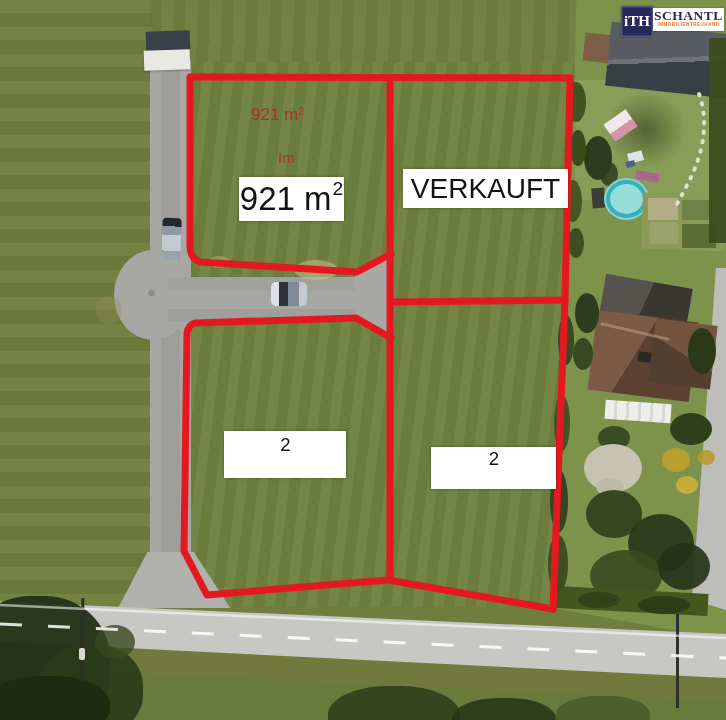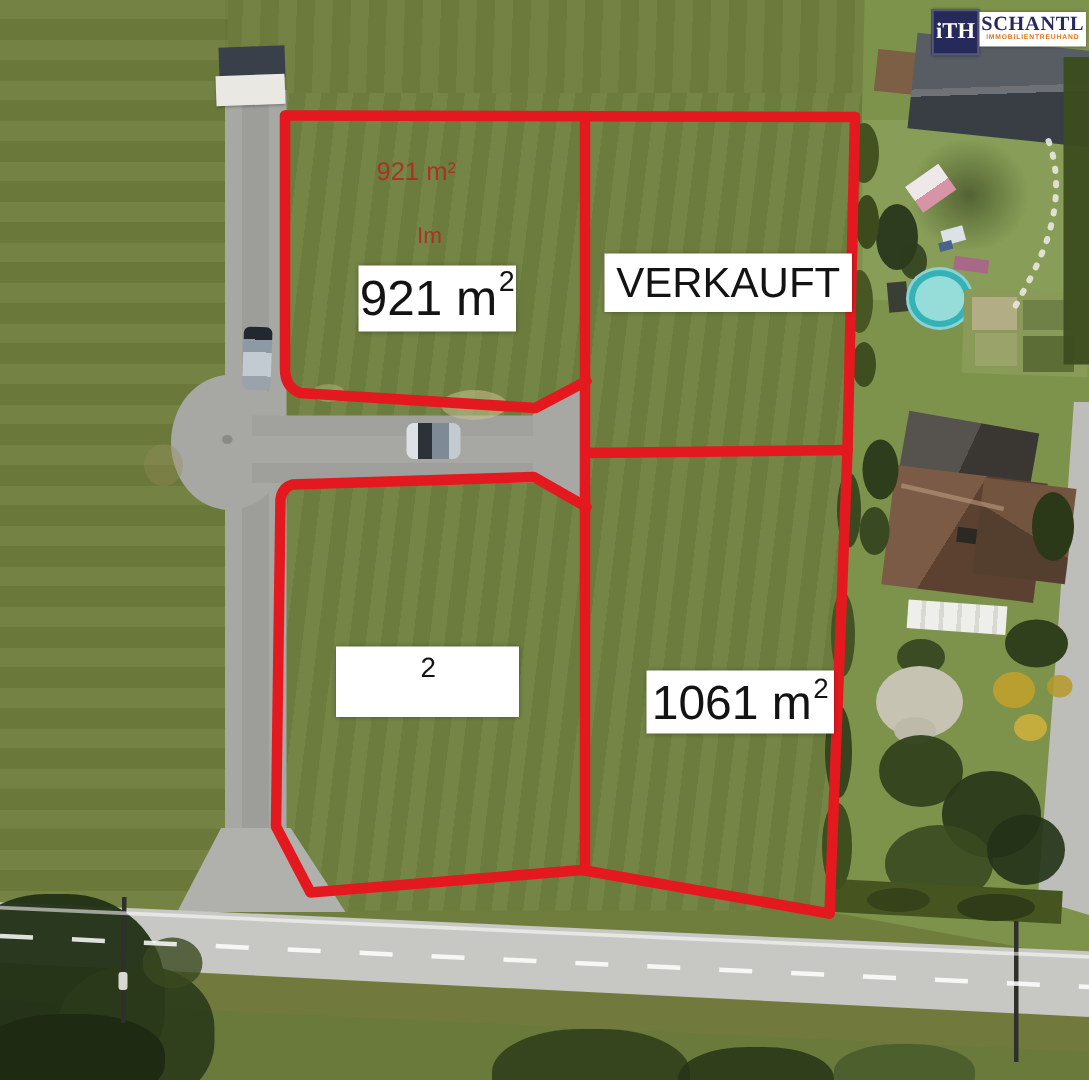--- a/index.html
+++ b/index.html
@@ -148,21 +148,20 @@
     <span>921 m</span>
       <span class="sup">2</span>
   </div>
   <div class="lbl" style="left:403px;top:169px;width:165px;height:39px;font-size:28px;">
     <span>VERKAUFT</span>
   </div>
   <div class="lbl" style="left:224px;top:431px;width:122px;height:47px;font-size:32px;">
       <span class="sup">2</span>
   </div>
   <div class="lbl" style="left:431px;top:447px;width:125px;height:42px;font-size:32px;">
-    <span>1061 m</span>
       <span class="sup">2</span>
   </div>
 
   <div class="logo-sq">iTH</div>
   <div class="logo-box">
     <span class="logo-company">SCHANTL</span>
     <span class="logo-sub">IMMOBILIENTREUHAND</span>
   </div>
 
 </div>

